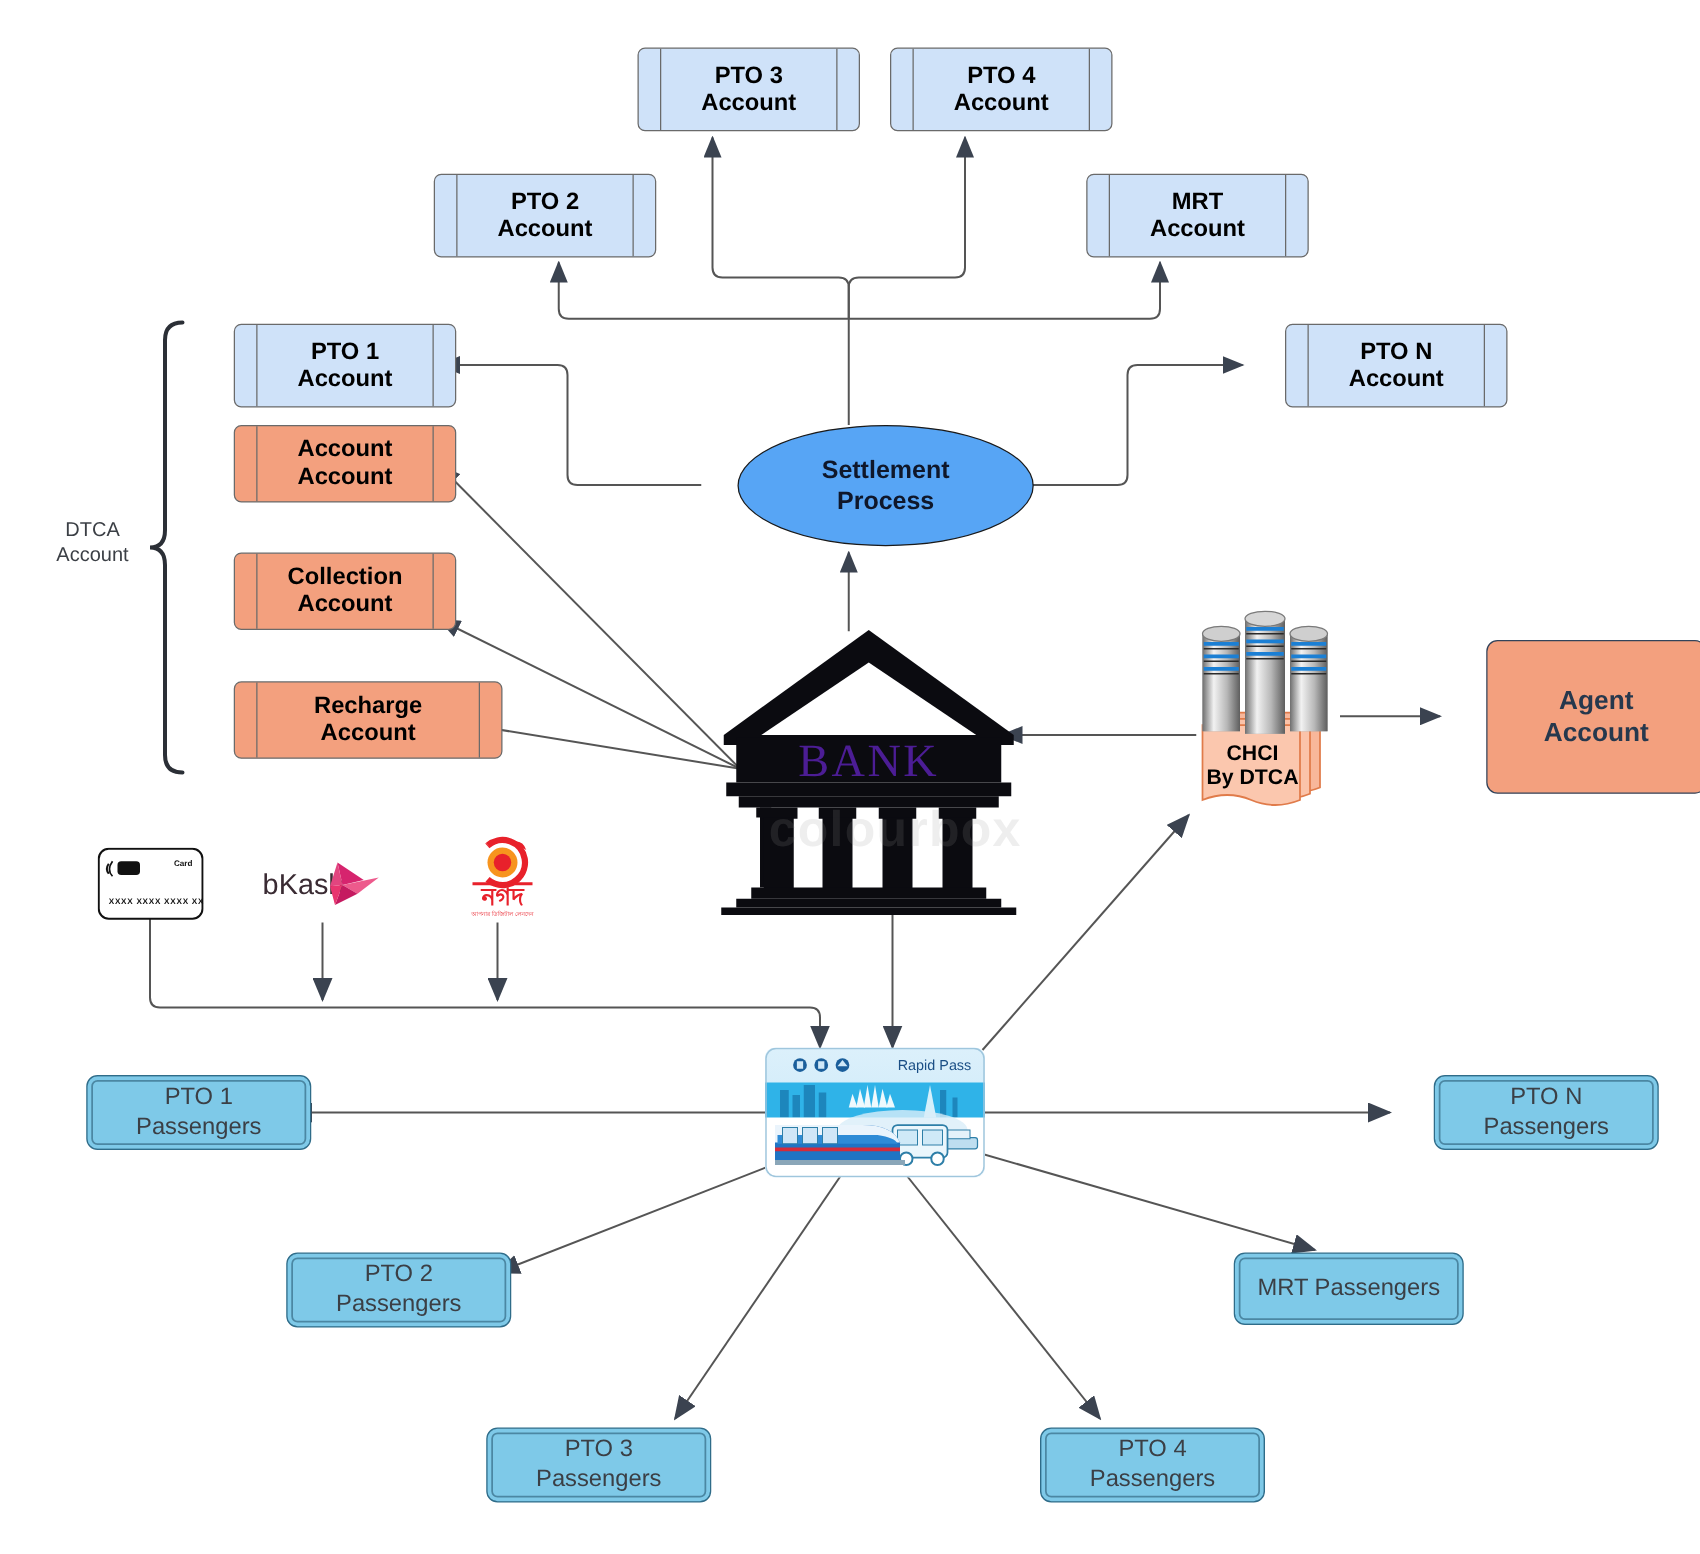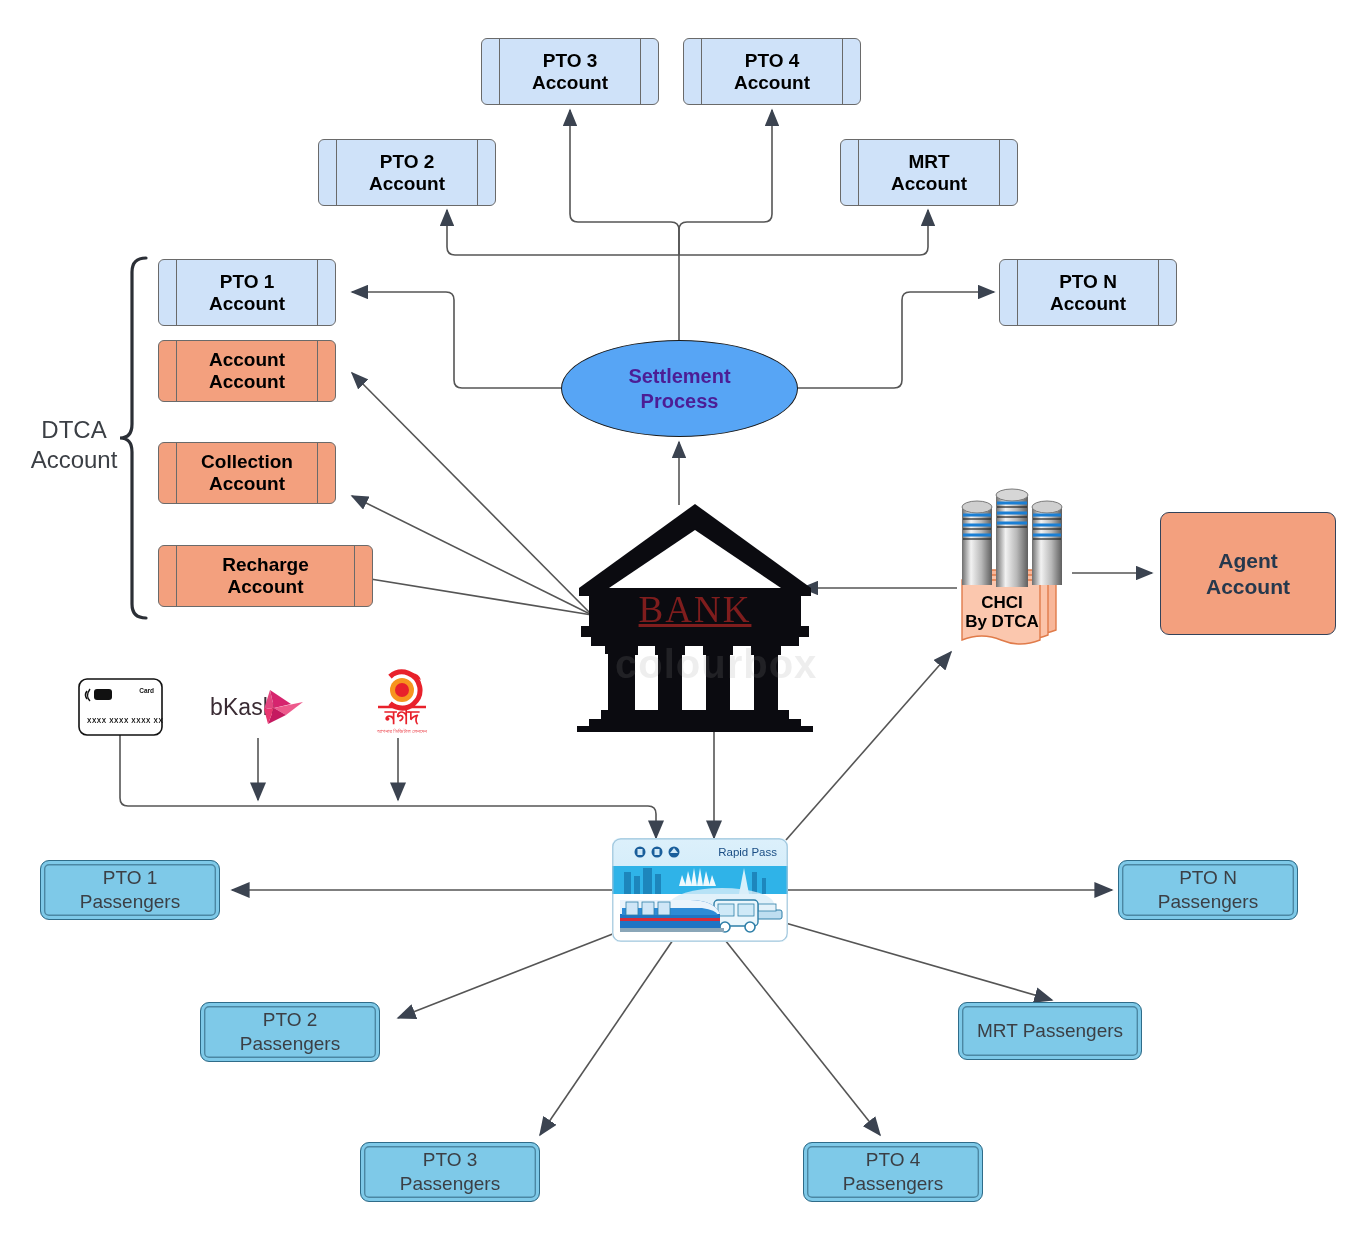--- a/index.html
+++ b/index.html
@@ -7,21 +7,21 @@
     font-family:"Liberation Sans", sans-serif;
     width:1360px;height:1243px;position:relative;overflow:hidden;
   }
   #stage{position:relative;width:1360px;height:1243px;}
 
   
   #edges{position:absolute;left:0;top:0;width:1360px;height:1243px;}
 
   
   .node{position:absolute;box-sizing:border-box;display:flex;
-        align-items:center;justify-content:center;text-align:center;}
+        align-items:center;justify-content:center;text-align:center;margin-left:29px;}
 
   
   .acct{
     background:#CFE2F9;border:1.3px solid #6a6a6a;border-radius:6px;
     color:#000;font-weight:bold;font-size:19px;line-height:1.15;
     box-shadow:0 0 0 0 transparent;
   }
   .acct::before,.acct::after{
     content:"";position:absolute;top:0;bottom:0;width:0;
     border-left:1.2px solid #6a6a6a;
@@ -40,36 +40,36 @@
   
   .pax{
     background:#7EC9E8;border:1.6px solid #2F6C89;border-radius:9px;
     color:#3b3f45;font-size:19px;line-height:1.25;
     box-shadow:inset 0 0 0 3px #7EC9E8, inset 0 0 0 4.4px #4b87a3;
   }
 
   
   .ellipse{
     background:#57A5F5;border:1.6px solid #1a1a1a;border-radius:50%;
-    color:#4c1d95;font-weight:bold;font-size:20px;line-height:1.25;
+    color:#0f172a;font-weight:bold;font-size:20px;line-height:1.25;
   }
 
   .dtca-label{
-    position:absolute;color:#3b3f45;font-size:24px;line-height:1.25;
+    position:absolute;color:#3b3f45;font-size:16px;line-height:1.25;
     text-align:center;
   }
 
   .chci-label{
     position:absolute;color:#000;font-weight:bold;font-size:17px;
     line-height:1.12;text-align:center;
   }
 
   .bank-word{
-    position:absolute;font-family:"Liberation Serif", serif;color:#7f1d1d;
-    font-size:37px;letter-spacing:2px;text-decoration:underline;
+    position:absolute;font-family:"Liberation Serif", serif;color:#4c1d95;
+    font-size:37px;letter-spacing:2px;
   }
   .wmark{
     position:absolute;font-family:"Liberation Sans",sans-serif;
     color:rgba(150,150,150,.16);font-size:40px;font-weight:bold;letter-spacing:1px;
   }
 </style>
 </head>
 <body>
 
 <div id="stage">

